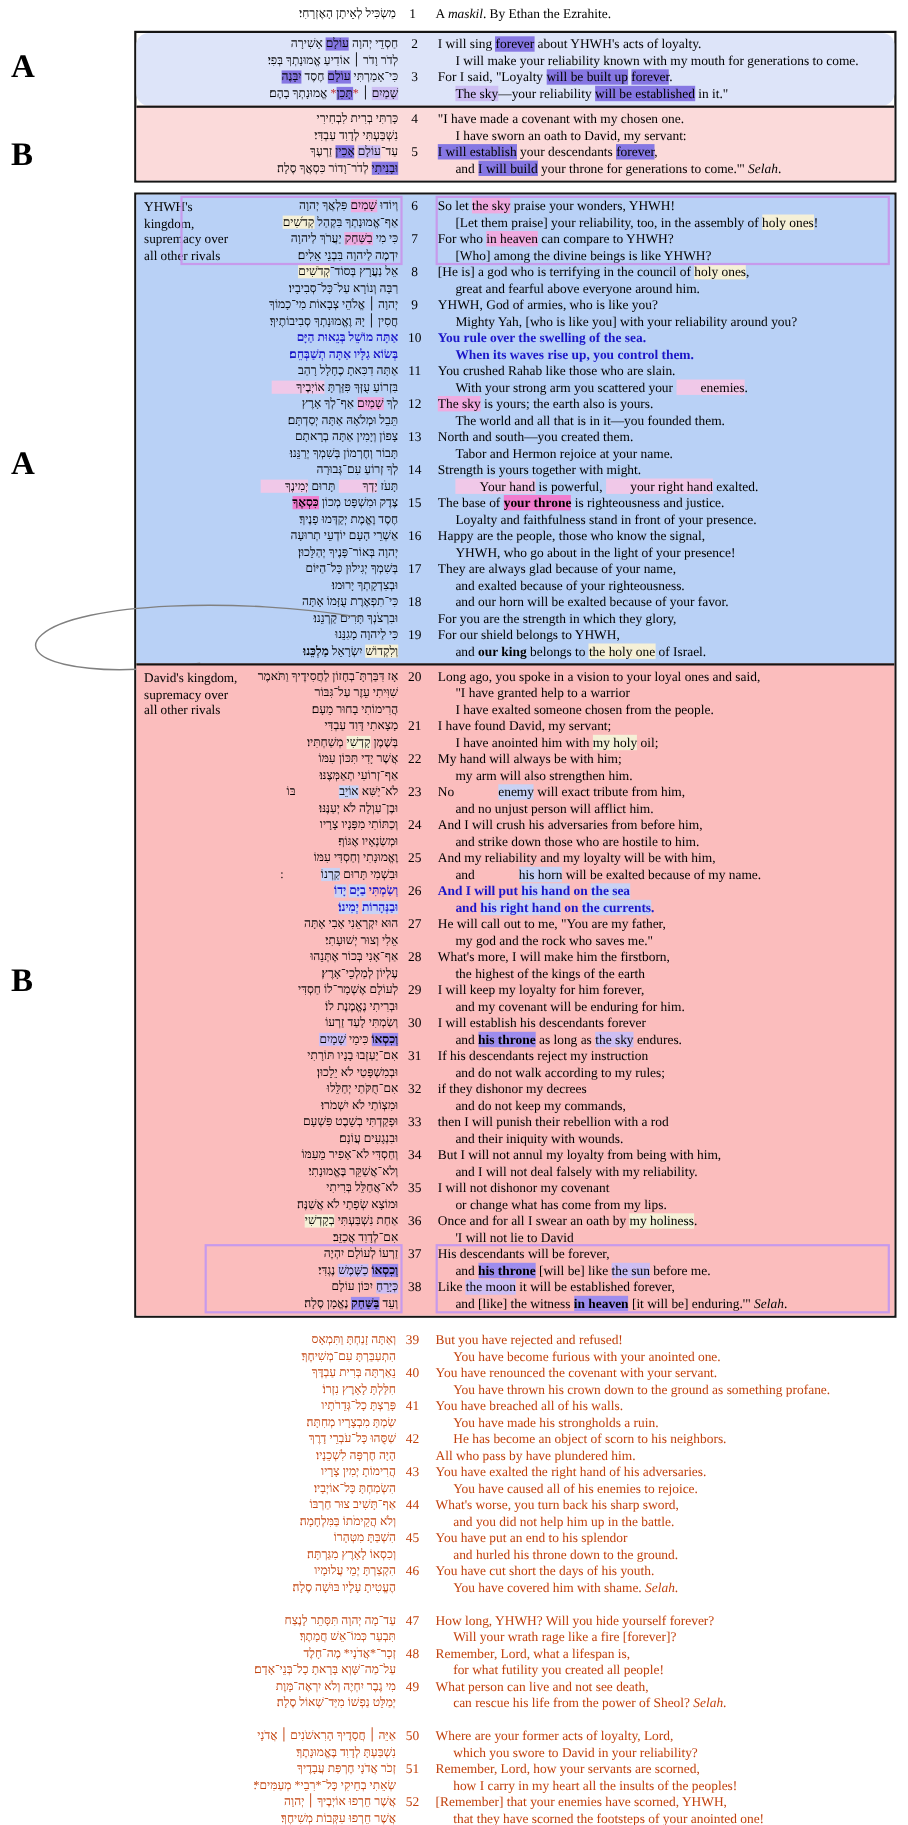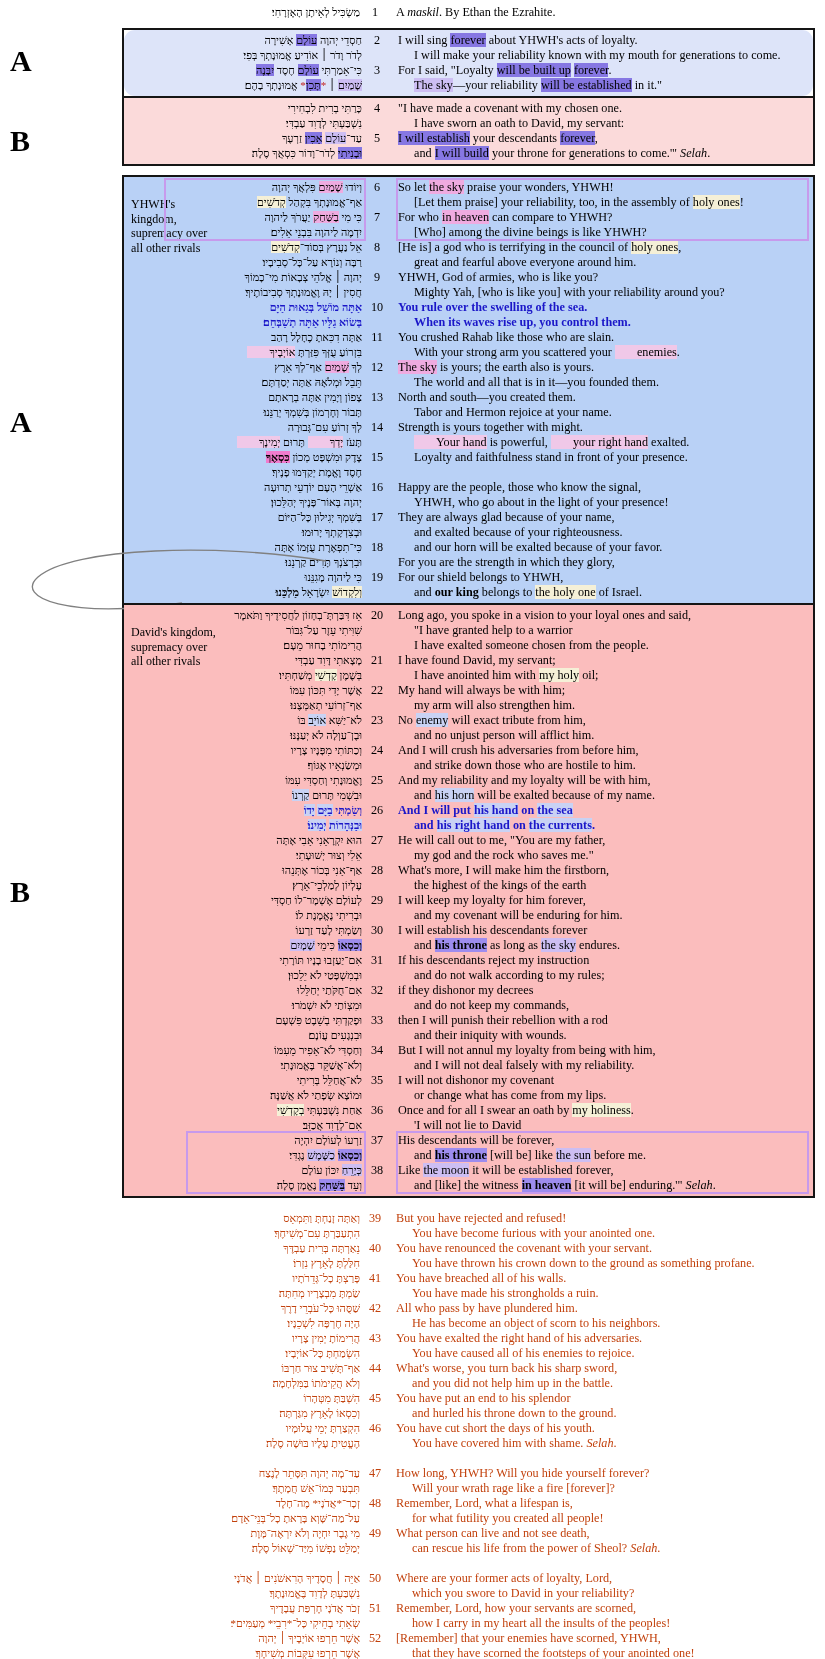--- a/index.html
+++ b/index.html
@@ -14,21 +14,21 @@
   .eng{flex:1;padding-left:6px;font-size:12.2px;line-height:15px;}
   .eng .ln.cont{padding-left:16px;}
 
   .boxed{margin-left:122px;margin-right:10px;border:2.5px solid #151515;}
   .sect{position:relative;padding:3px 2px;}
   .sect-b1,.sect-b2{border-top:2.5px solid #151515;}
   .sect-a1{background:#dde4f9;border-radius:11px;}
   .sect-b1{background:#fbdada;}
   .sect-a2{background:#b9d1f6;}
   .sect-b2{background:#fbbdbd;}
-  .sect-label{position:absolute;left:7px;top:20px;width:90px;font-size:12px;line-height:14.5px;}
+  .sect-label{position:absolute;left:7px;top:4px;width:90px;font-size:12px;line-height:14.5px;}
 
   .plain{margin-left:122px;margin-right:10px;padding:0 2px;}
   .grayed,.grayed .heb,.grayed .num,.grayed .eng{color:#c2410c;}
 
   #v-title{margin-top:5px;margin-bottom:8px;}
   #main-box{margin-top:9px;}
   #gray1{margin-top:13px;}
   #gray2{margin-top:15px;}
   #gray3{margin-top:15px;}
 
@@ -38,21 +38,21 @@
   
   .s-i{font-style:italic;}
   .s-b{font-weight:bold;}
   .s-bl{color:#1a16c8;font-weight:bold;}
   .s-p{background:#8677e3;}
   .s-lv{background:#cdbef3;}
   .s-pk{background:#efabe0;}
   .s-mg{background:#f17cce;font-weight:bold;}
   .s-cr{background:#f5f0d7;}
   .s-pp{background:#f0c8e8;padding-left:22px;}
-  .s-pb{background:#c9d2f4;}
+  .s-pb{background:#c9d2f4;margin-left:37px;}
   .s-bp{background:#9d8cee;font-weight:bold;}
   .s-bk{background:#efabe0;font-weight:normal;}
   .s-bv{color:#1a16c8;font-weight:bold;background:#c9d2f4;}
   .s-rd{color:#c22222;}
 
   #curve-svg{position:absolute;left:-114px;bottom:-26px;pointer-events:none;}
 </style>
 </head>
 <body>
 
@@ -235,20 +235,21 @@
             <div class="ln cont"><span class="s-pp">Your hand</span><span class="s-n"> is powerful, </span><span class="s-pp">your right hand</span><span class="s-n"> exalted.</span></div>
           </div>
         </div>
         <div class="vrow">
           <div class="heb" dir="rtl">
             <div class="ln"><span class="s-n">צֶדֶק וּמִשְׁפָּט מְכוֹן </span><span class="s-mg">כִּסְאֶךָ</span></div>
             <div class="ln"><span class="s-n">חֶסֶד וֶאֱמֶת יְקַדְּמוּ פָנֶיךָ׃</span></div>
           </div>
           <div class="num">15</div>
           <div class="eng">
+            <div class="ln"><span class="s-n">The base of </span><span class="s-mg">your throne</span><span class="s-n"> is righteousness and justice.</span></div>
             <div class="ln cont"><span class="s-n">Loyalty and faithfulness stand in front of your presence.</span></div>
           </div>
         </div>
         <div class="vrow">
           <div class="heb" dir="rtl">
             <div class="ln"><span class="s-n">אַשְׁרֵי הָעָם יוֹדְעֵי תְרוּעָה</span></div>
             <div class="ln"><span class="s-n">יְהוָה בְּאוֹר־פָּנֶיךָ יְהַלֵּכוּן׃</span></div>
           </div>
           <div class="num">16</div>
           <div class="eng">
@@ -544,22 +545,22 @@
           <div class="ln cont"><span class="s-n">You have made his strongholds a ruin.</span></div>
         </div>
       </div>
       <div class="vrow">
         <div class="heb" dir="rtl">
           <div class="ln"><span class="s-n">שַׁסֻּהוּ כָּל־עֹבְרֵי דָרֶךְ</span></div>
           <div class="ln"><span class="s-n">הָיָה חֶרְפָּה לִשְׁכֵנָיו׃</span></div>
         </div>
         <div class="num">42</div>
         <div class="eng">
+          <div class="ln cont"><span class="s-n">He has become an object of scorn to his neighbors.</span></div>
           <div class="ln"><span class="s-n">All who pass by have plundered him.</span></div>
-          <div class="ln cont"><span class="s-n">He has become an object of scorn to his neighbors.</span></div>
         </div>
       </div>
       <div class="vrow">
         <div class="heb" dir="rtl">
           <div class="ln"><span class="s-n">הֲרִימוֹתָ יְמִין צָרָיו</span></div>
           <div class="ln"><span class="s-n">הִשְׂמַחְתָּ כָּל־אוֹיְבָיו׃</span></div>
         </div>
         <div class="num">43</div>
         <div class="eng">
           <div class="ln"><span class="s-n">You have exalted the right hand of his adversaries.</span></div>

